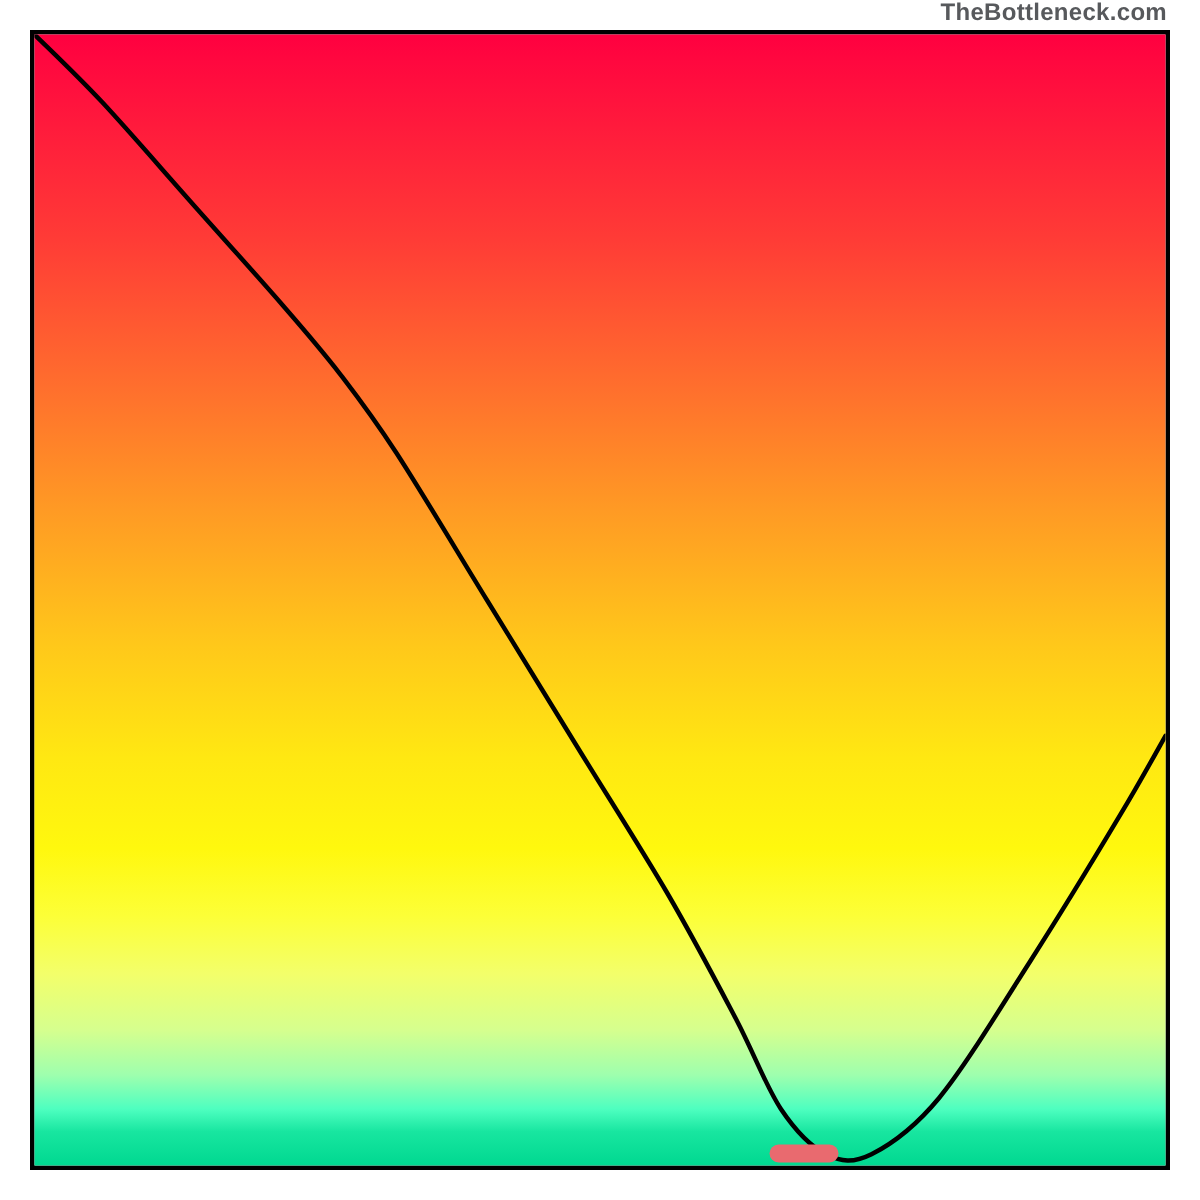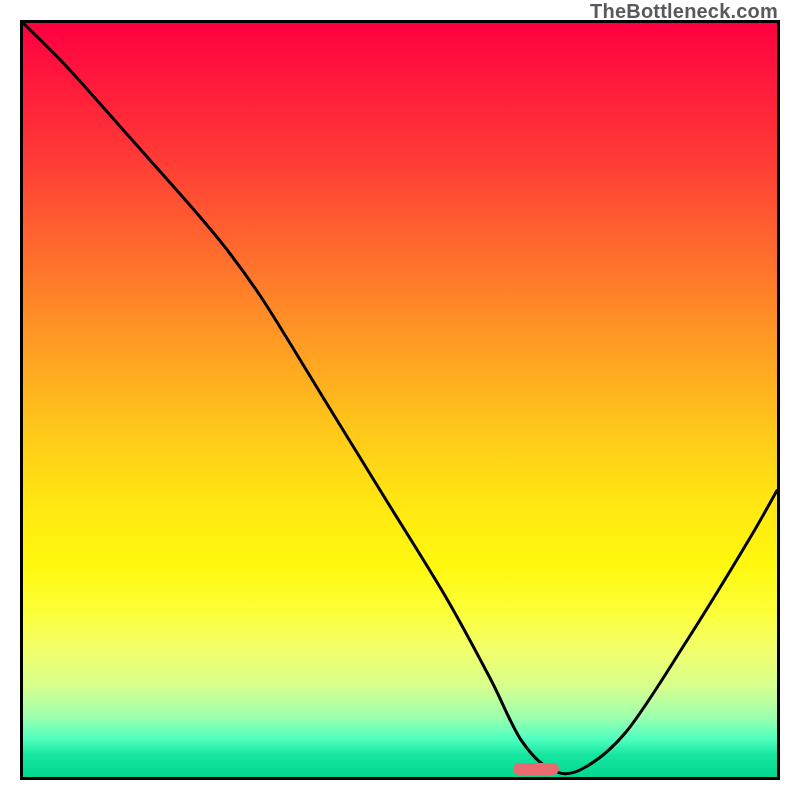--- a/index.html
+++ b/index.html
@@ -15,21 +15,21 @@
       #ffe812 64%,
       #fff80e 72%,
       #fcff38 78%,
       #f3ff6a 83%,
       #d6ff8e 88%,
       #9effae 92%,
       #4effc0 95%,
       #18e6a0 97%,
       #00d890 100%);}
   svg.curve{position:absolute;inset:0;width:100%;height:100%}
-  .watermark{position:absolute;right:22px;top:0;font-size:20px;color:#57595c;font-weight:600;letter-spacing:.2px}
+  .watermark{position:absolute;right:22px;top:0;font-size:16px;color:#57595c;font-weight:600;letter-spacing:.2px}
   .marker{position:absolute;bottom:2px;width:46px;height:12px;border-radius:6px;background:#e96a6f;left:calc(68% - 23px)}
 </style>
 </head>
 <body>
 
 <div class="watermark">TheBottleneck.com</div>
 
 <div class="frame">
   <div class="gradient"></div>
 

